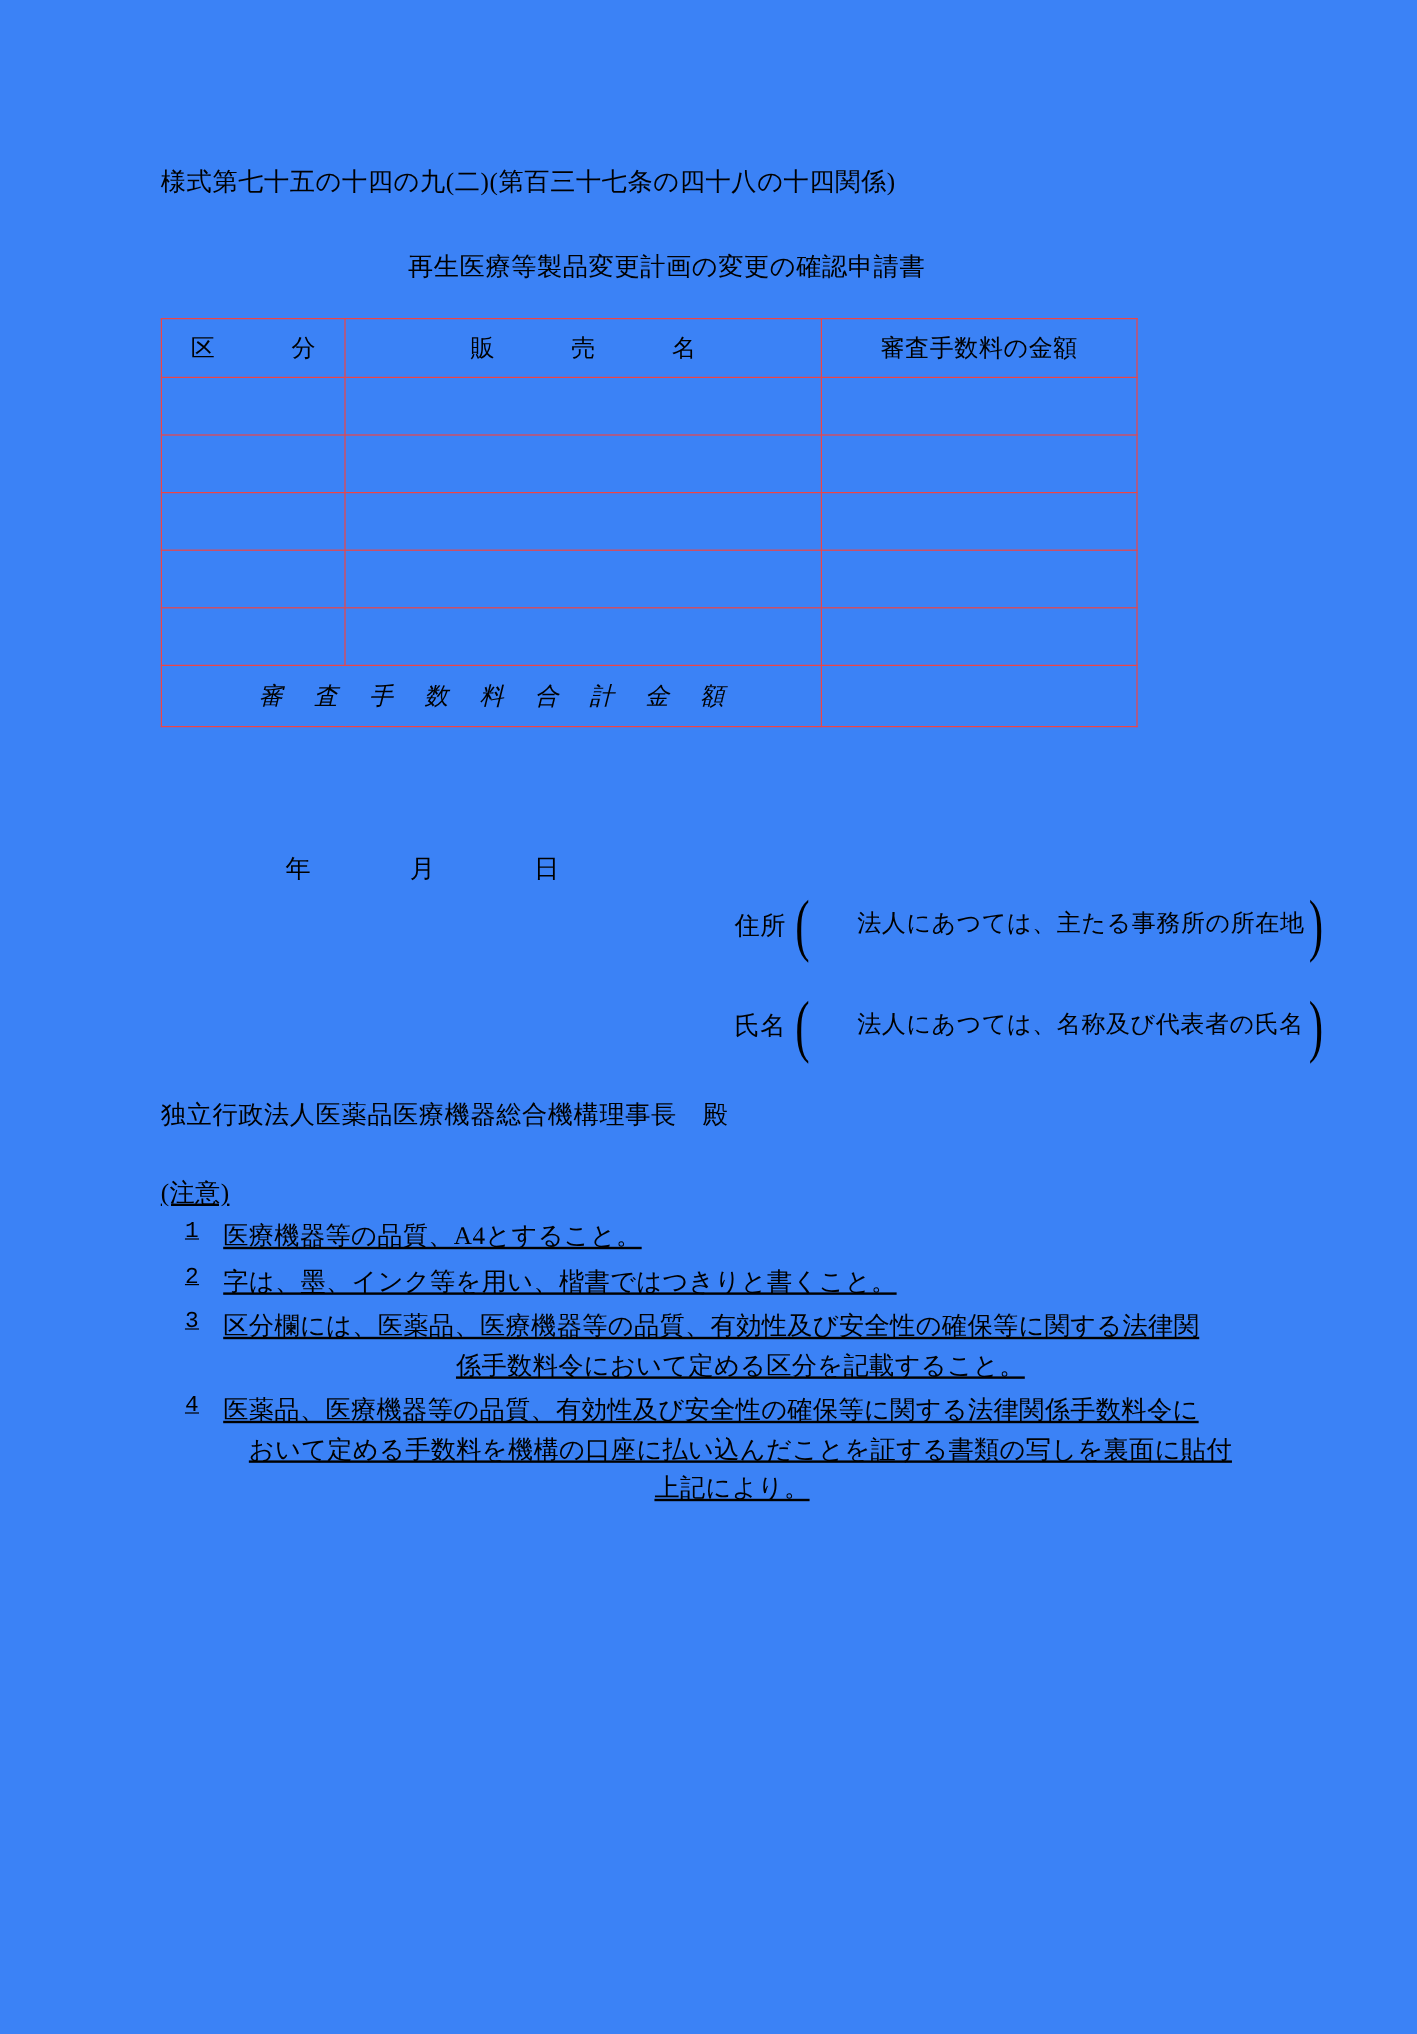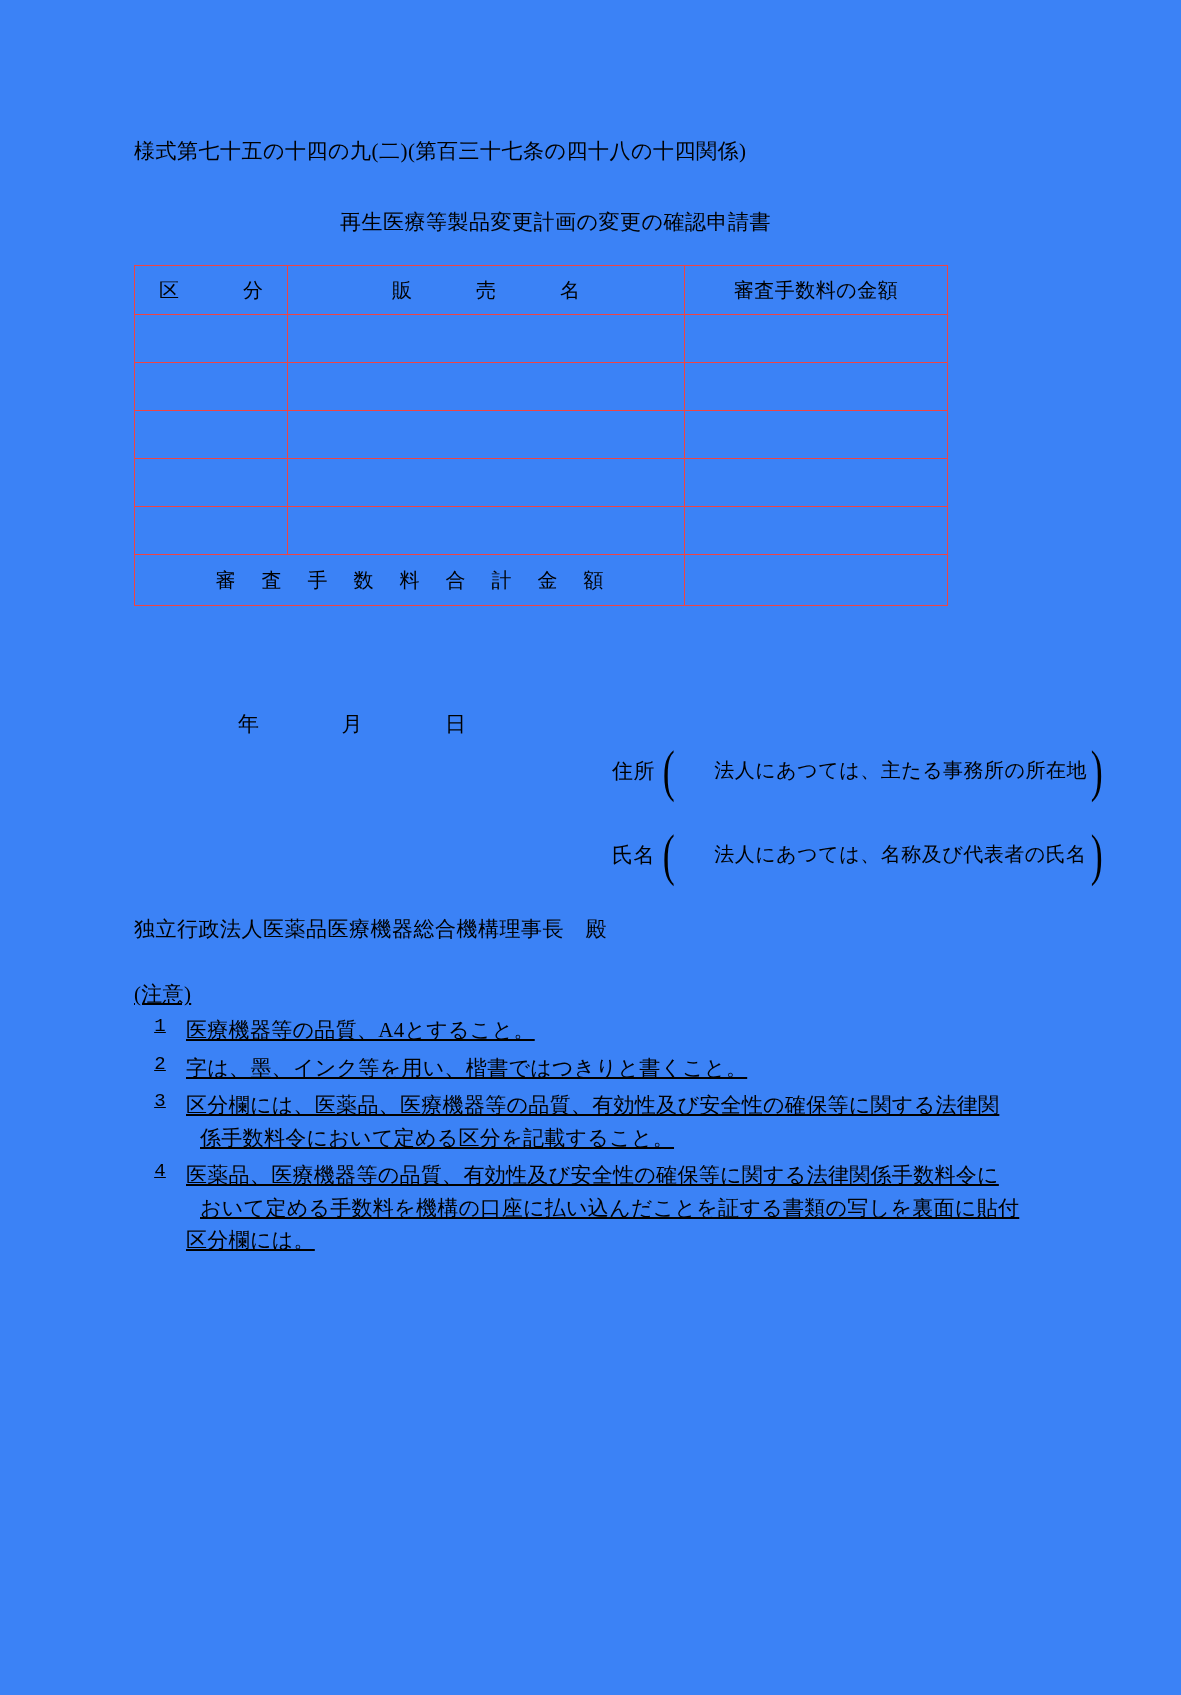--- a/index.html
+++ b/index.html
@@ -161,20 +161,21 @@
     font-size: 19px;
     padding-top: 1px;
   }
   .note-text {
     flex: 1 1 auto;
     line-height: 1.55;
   }
   .note-text .cont {
     display: block;
     text-indent: 14px;
+    text-align: center;
   }
   .ascii { font-family: "Liberation Mono", "DejaVu Sans Mono", monospace; }
 </style>
 </head>
 <body>
 
 <div class="page">
 
   <div class="form-no">様式第七十五の十四の九(二)(第百三十七条の四十八の十四関係)</div>
 
@@ -214,21 +215,21 @@
         <td class="col-hanbai"></td>
         <td class="col-kingaku"></td>
       </tr>
       <tr class="blank">
         <td class="col-kubun"></td>
         <td class="col-hanbai"></td>
         <td class="col-kingaku"></td>
       </tr>
 
       <tr class="total">
-        <td class="col-kubun col-hanbai" colspan="2" style="width:548px;">
+        <td class="col-kubun col-hanbai" colspan="2" style="width:548px;font-style:italic;">
           <span class="spread-total">審査手数料合計金額</span>
         </td>
         <td class="col-kingaku"></td>
       </tr>
     </tbody>
   </table>
 
 
   <div class="date-line">
     <span>年</span>
@@ -283,18 +284,18 @@
         <span>区分欄には、医薬品、医療機器等の品質、有効性及び安全性の確保等に関する法律関</span>
         <span class="cont">係手数料令において定める区分を記載すること。</span>
       </div>
     </div>
 
     <div class="note-row">
       <div class="note-num ascii">4</div>
       <div class="note-text">
         <span>医薬品、医療機器等の品質、有効性及び安全性の確保等に関する法律関係手数料令に</span>
         <span class="cont">おいて定める手数料を機構の口座に払い込んだことを証する書類の写しを裏面に貼付
-区分欄には。</span>
+上記により。</span>
       </div>
     </div>
   </div>
 
 </div>
 
 </body></html>

